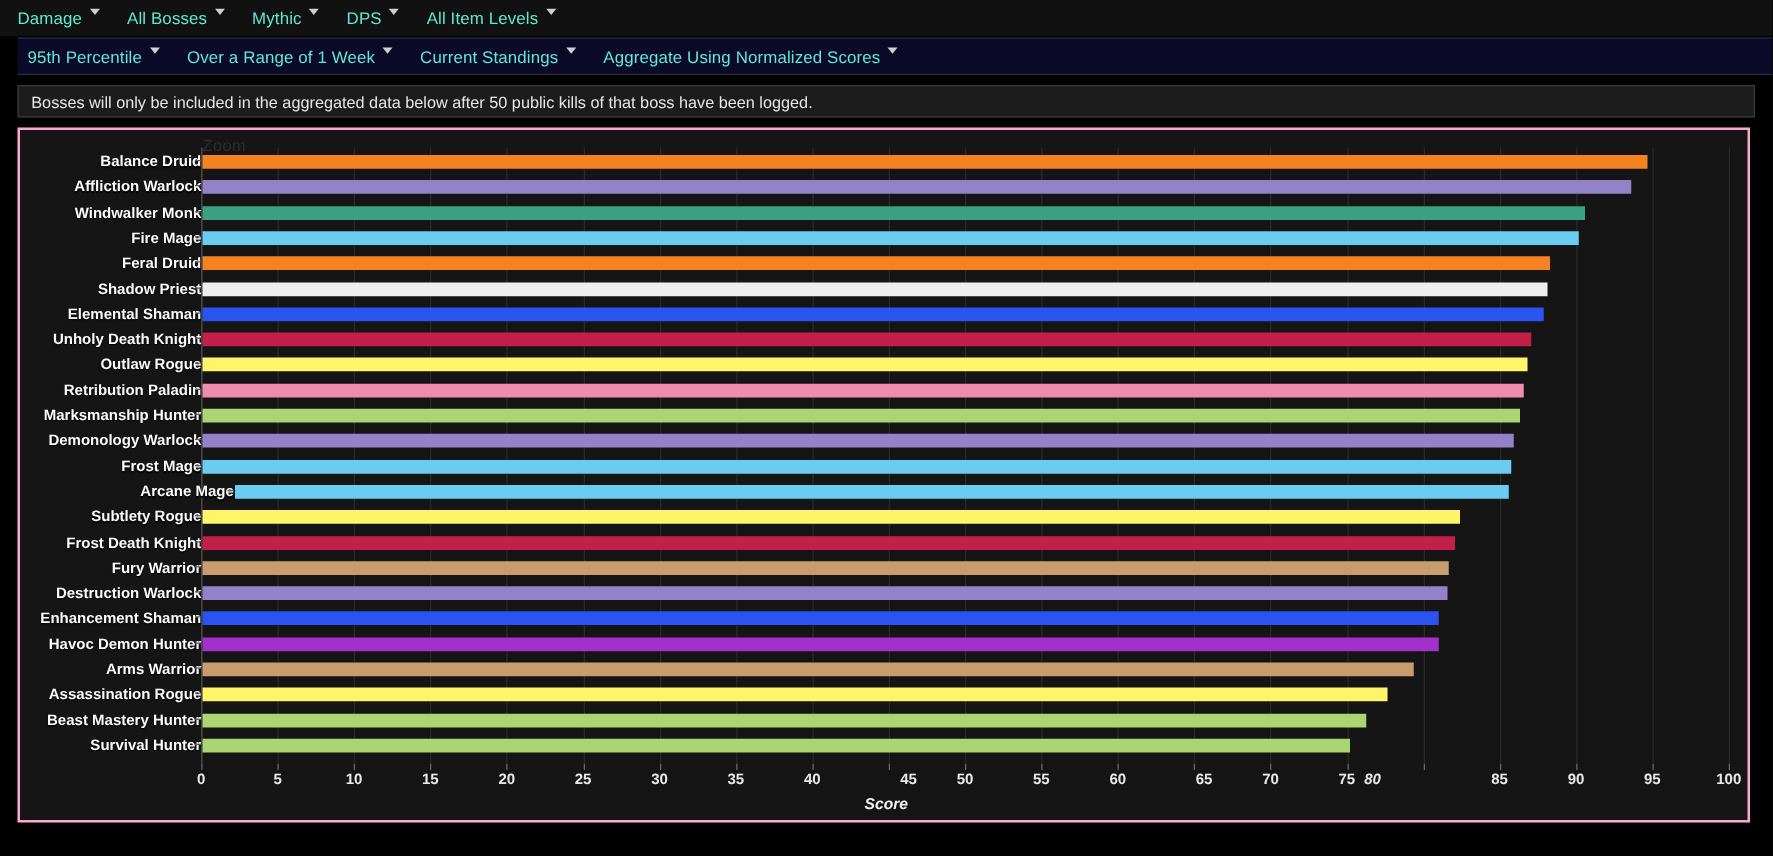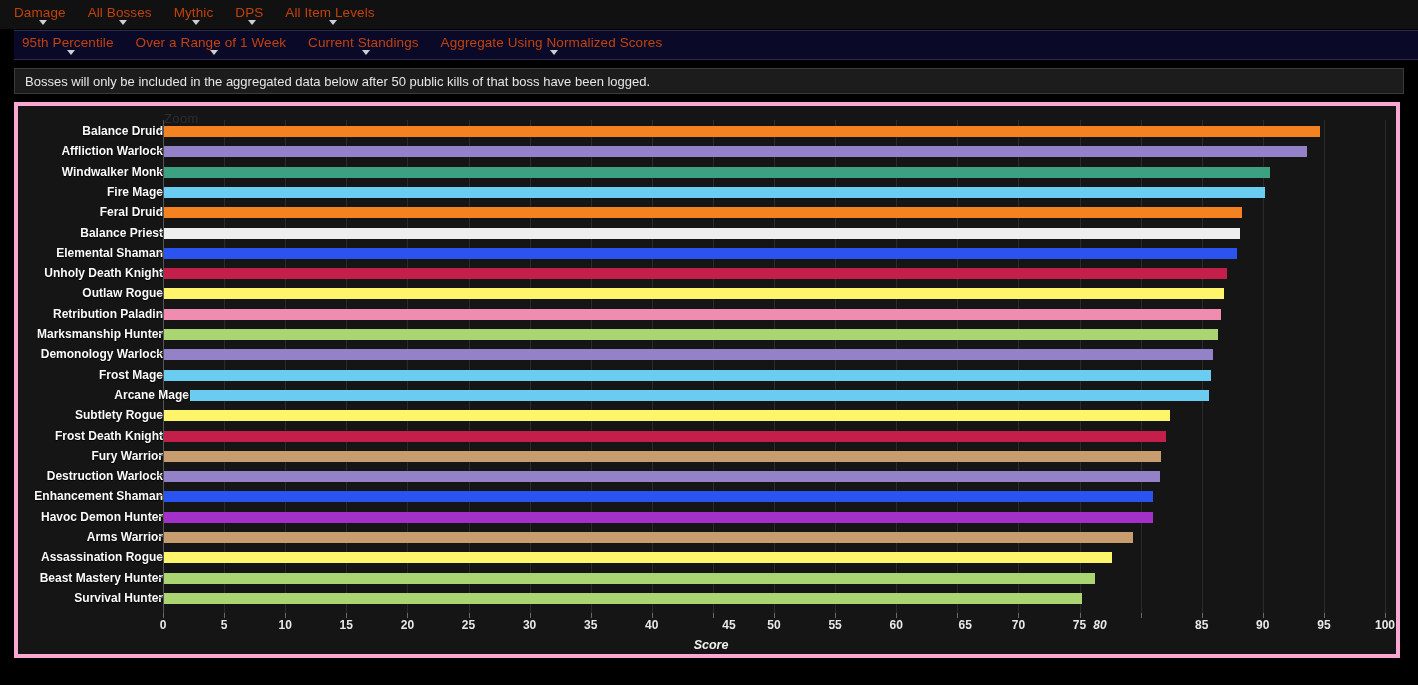--- a/index.html
+++ b/index.html
@@ -30,29 +30,27 @@
   .navbar-secondary {
     background: #0a0a28;
     border: 1px solid #2a2a4a;
     border-left: none;
     border-right: none;
     margin-left: 14px;
     width: 1404px;
     padding-left: 8px;
   }
   .nav-item {
-    color: #c2410c;
+    color: #5eead4;
     font-size: 13.5px;
     margin-right: 22px;
     white-space: nowrap;
     cursor: pointer;
     display: inline-flex;
-    align-items: center;
     letter-spacing: .1px;
-    flex-direction: column;
   }
   .caret {
     display: inline-block;
     margin-left: 6px;
     width: 0; height: 0;
     border-left: 4px solid transparent;
     border-right: 4px solid transparent;
     border-top: 5px solid #cfcfcf;
   }
 
@@ -70,21 +68,21 @@
     line-height: 14px;
   }
 
   
   .chart-panel {
     position: relative;
     margin: 8px 14px 0 14px;
     width: 1386px;
     height: 556px;
     background: #151515;
-    border: 4px solid #f9a8d4;
+    border: 2px solid #f9a8d4;
     box-sizing: border-box;
   }
   .zoom-label {
     position: absolute;
     left: 146px;
     top: 5px;
     font-size: 13px;
     color: #2e2e2e;
     letter-spacing: .4px;
   }
@@ -302,21 +300,21 @@
         <div class="row-label">Fire Mage</div>
         <div class="row-tick"></div>
         <div class="bar" title="Fire Mage: 90.2" style="width: 1101.24px; background: rgb(105, 204, 240);"></div>
       </div>
       <div class="row" style="top: 101.2px; width: 1386px;">
         <div class="row-label">Feral Druid</div>
         <div class="row-tick"></div>
         <div class="bar" title="Feral Druid: 88.3" style="width: 1078.03px; background: rgb(245, 130, 32);"></div>
       </div>
       <div class="row" style="top: 121.5px; width: 1386px;">
-        <div class="row-label">Balance Priest</div>
+        <div class="row-label">Shadow Priest</div>
         <div class="row-tick"></div>
         <div class="bar" title="Shadow Priest: 88.1" style="width: 1075.58px; background: rgb(238, 238, 238);"></div>
       </div>
       <div class="row" style="top: 141.8px; width: 1386px;">
         <div class="row-label">Elemental Shaman</div>
         <div class="row-tick"></div>
         <div class="bar" title="Elemental Shaman: 87.9" style="width: 1073.14px; background: rgb(43, 83, 240);"></div>
       </div>
       <div class="row" style="top: 162.1px; width: 1386px;">
         <div class="row-label">Unholy Death Knight</div>

